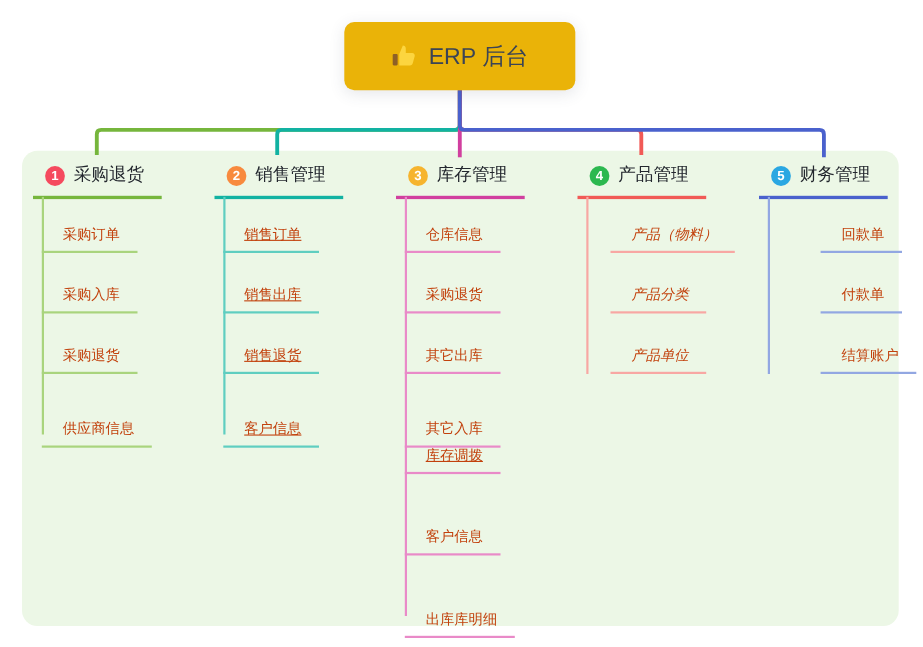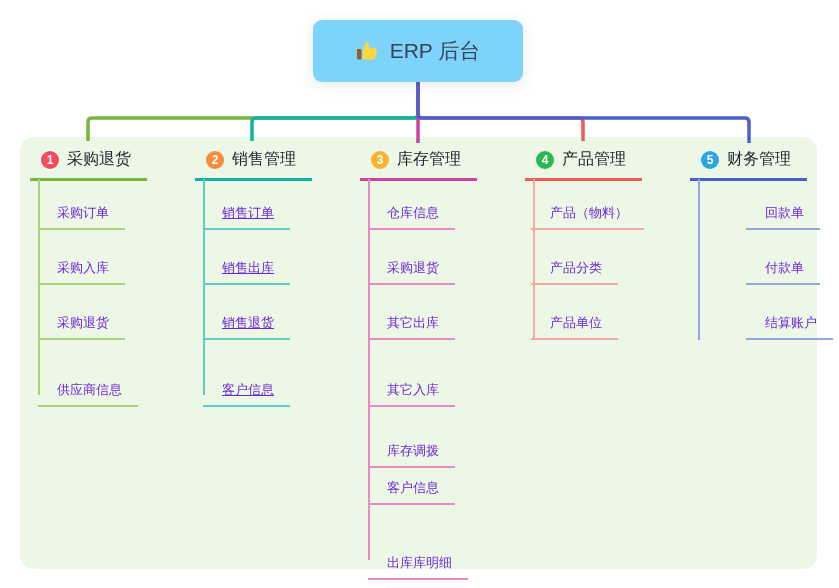--- a/index.html
+++ b/index.html
@@ -8,21 +8,21 @@
 
   
   #panel{position:absolute;left:20px;top:137px;width:797px;height:432px;
          background:#ecf7e6;border-radius:14px;}
 
   
   #wires{position:absolute;left:0;top:0;width:839px;height:588px;pointer-events:none;}
 
   
   #root-node{position:absolute;left:313px;top:20px;width:210px;height:62px;
-    background:#7dd3fc;border-radius:9px;box-shadow:0 3px 14px rgba(60,70,90,.13);
+    background:#eab308;border-radius:9px;box-shadow:0 3px 14px rgba(60,70,90,.13);
     display:flex;align-items:center;justify-content:center;gap:10px;
     font-size:21px;font-weight:500;color:#3b4456;cursor:pointer;text-align:center;}
   #root-node .emoji-icon{width:24px;height:24px;display:inline-block;}
 
   
   .branch-title{position:absolute;top:147px;width:117px;box-sizing:border-box;
     padding:2px 0 8px 11px;display:flex;align-items:center;gap:8px;
     font-size:16px;color:#23272e;border-bottom:3px solid #000;cursor:pointer;white-space:nowrap;}
   .badge{width:18px;height:18px;border-radius:50%;flex:0 0 18px;
     display:flex;align-items:center;justify-content:center;
@@ -41,29 +41,29 @@
   
   .stem{position:absolute;top:179px;width:2px;}
   .b1 .stem{left:38px;height:216px;background:#a9d47d;}
   .b2 .stem{left:203px;height:216px;background:#5fcec0;}
   .b3 .stem{left:368px;height:381px;background:#e98ac8;}
   .b4 .stem{left:533px;height:161px;background:#f8a7a3;}
   .b5 .stem{left:698px;height:161px;background:#92a7e2;}
 
   
   .child{position:absolute;box-sizing:content-box;white-space:nowrap;
-    font-size:13px;line-height:20px;color:#6d28d9;
+    font-size:13px;line-height:20px;color:#c2410c;
     padding:0 16px 5px 19px;border-bottom:2px solid #000;cursor:pointer;}
   .b1 .child{left:38px;border-bottom-color:#a9d47d;}
   .b2 .child{left:203px;border-bottom-color:#5fcec0;text-decoration:underline;}
   .b3 .child{left:368px;border-bottom-color:#e98ac8;}
-  .b4 .child{left:531px;border-bottom-color:#f8a7a3;}
+  .b4 .child{left:555px;border-bottom-color:#f8a7a3;font-style:italic;}
   .b5 .child{left:698px;border-bottom-color:#92a7e2;margin-left:48px;}
   .r1{top:203px;} .r2{top:258px;text-align:right;} .r3{top:313px;} .r4{top:368px;margin-top:12px;}
-  .r5{top:441px;} .r6{top:478px;} .r7{top:553px;}
+  .r5{top:404px;text-decoration:underline;} .r6{top:478px;} .r7{top:553px;}
 </style>
 </head>
 <body>
 
 <div id="canvas">
 
   <div id="panel"></div>
 
   <svg id="wires" viewBox="0 0 839 588">
     <path d="M418,82 V114 Q418,118 414,118 H92 Q88,118 88,122 V141" fill="none" stroke="#76b63c" stroke-width="3.5"></path>

